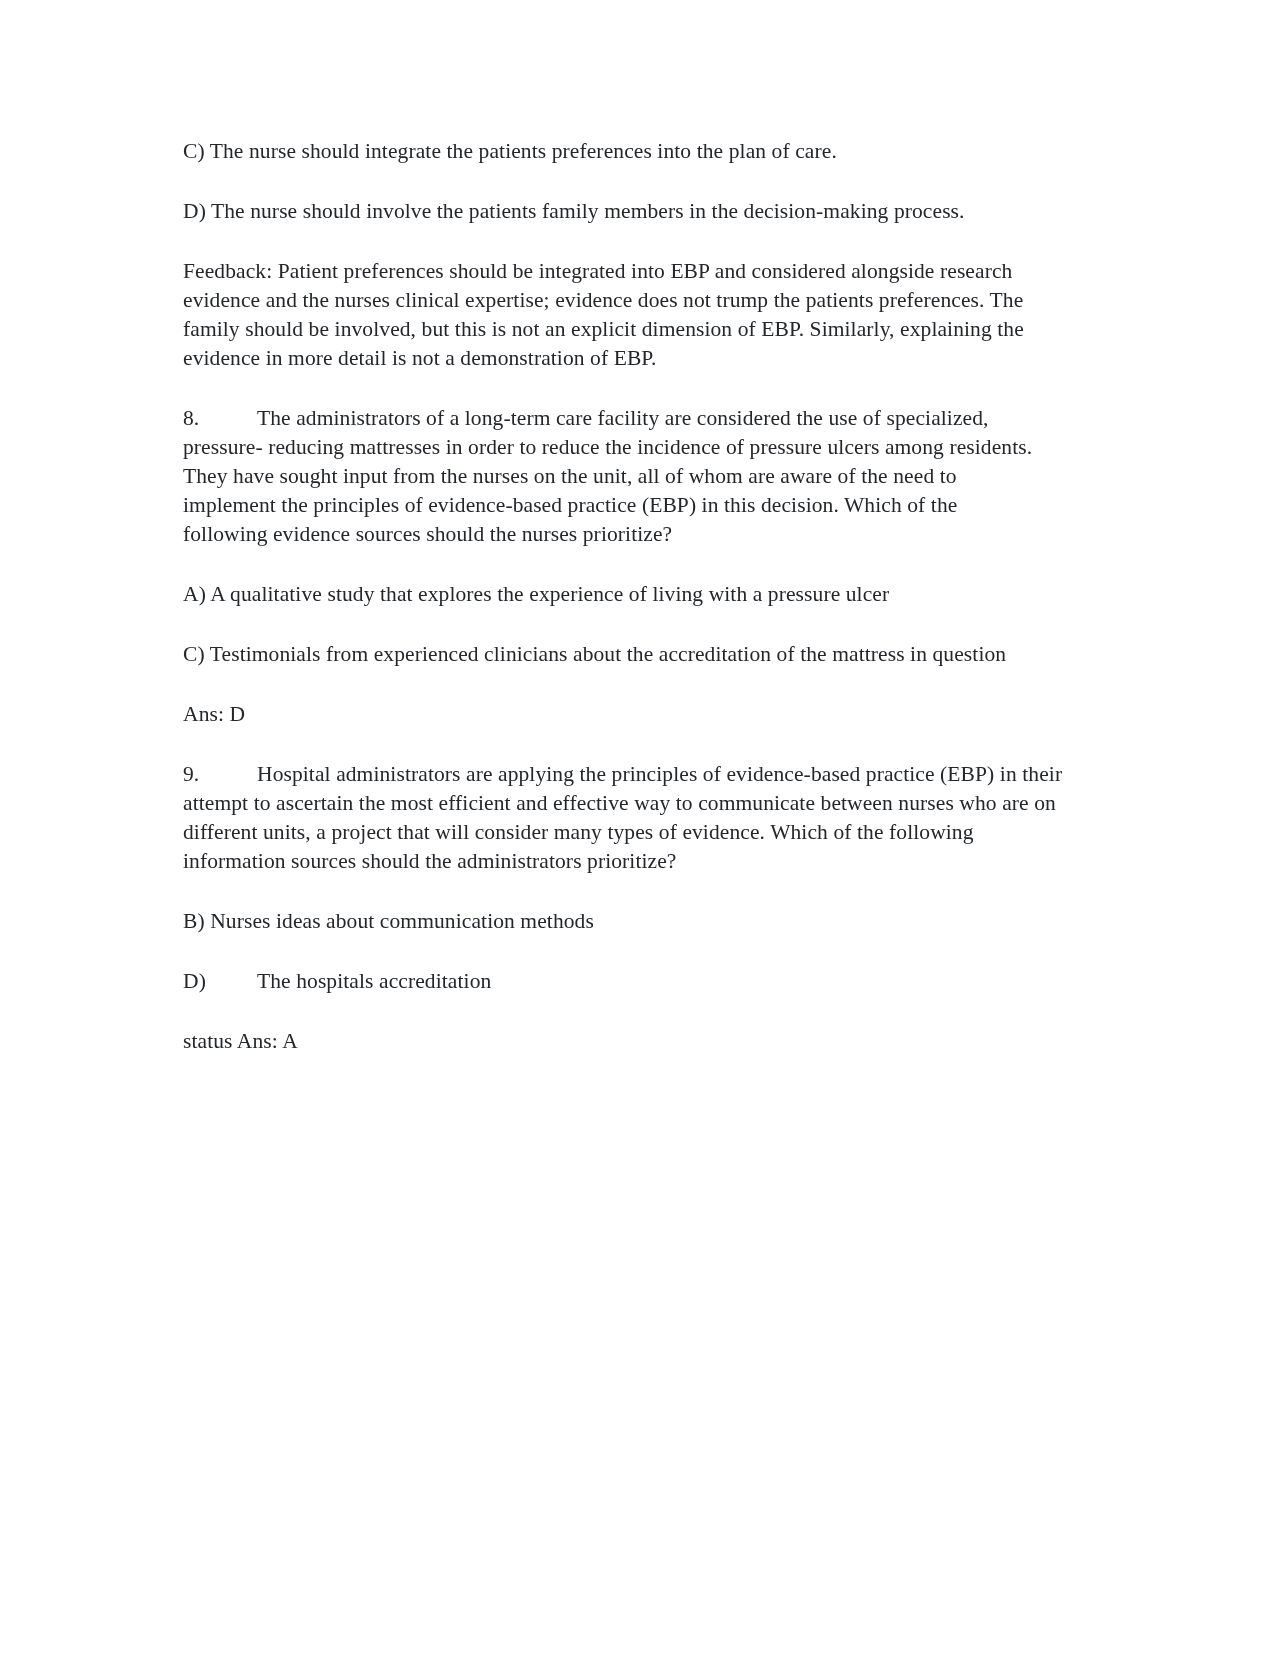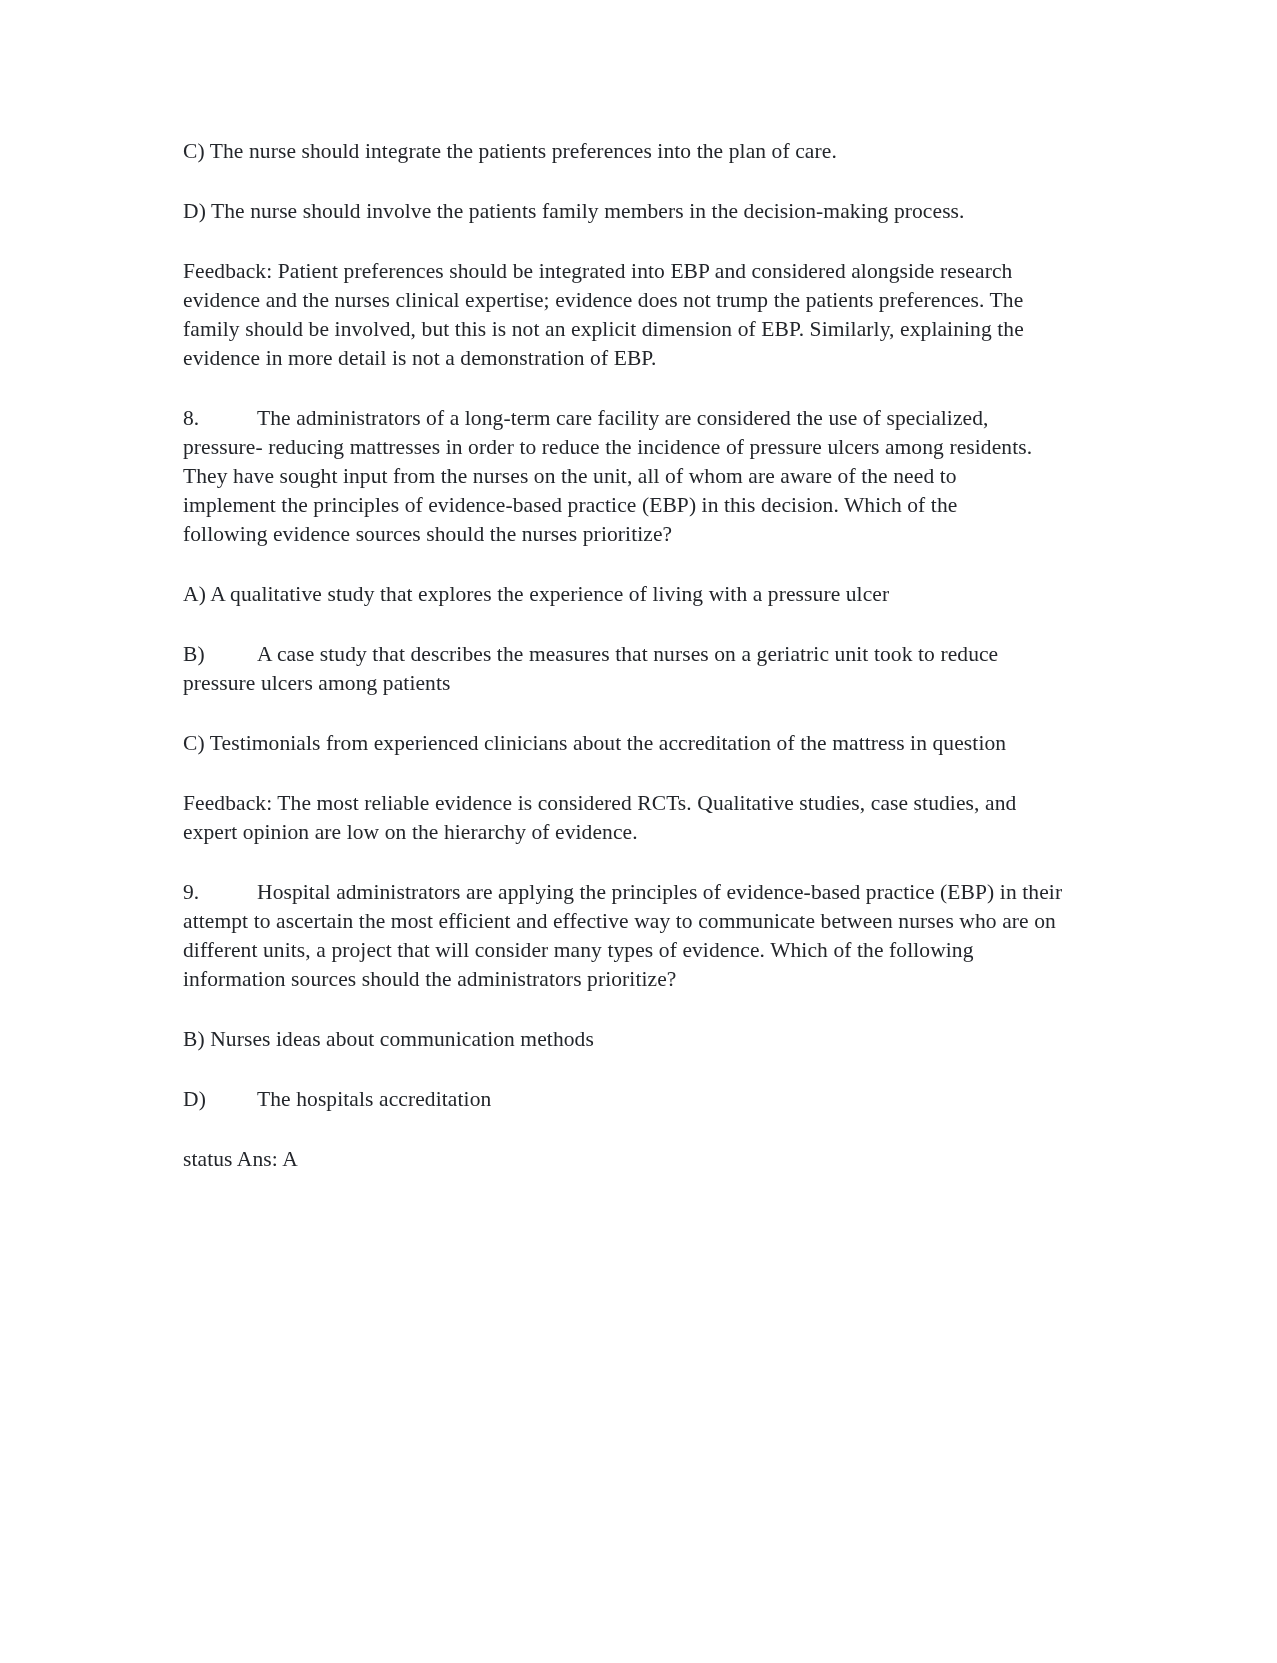--- a/index.html
+++ b/index.html
@@ -36,21 +36,20 @@
 </head>
 <body>
 
 <div class="page">
   <div id="doc-body">
       <p>C) The nurse should integrate the patients preferences into the plan of care.</p>
       <p>D) The nurse should involve the patients family members in the decision-making process.</p>
       <p>Feedback: Patient preferences should be integrated into EBP and considered alongside research<br>evidence and the nurses clinical expertise; evidence does not trump the patients preferences. The<br>family should be involved, but this is not an explicit dimension of EBP. Similarly, explaining the<br>evidence in more detail is not a demonstration of EBP.</p>
       <p><span class="pmark">8.</span>The administrators of a long-term care facility are considered the use of specialized,<br>pressure- reducing mattresses in order to reduce the incidence of pressure ulcers among residents.<br>They have sought input from the nurses on the unit, all of whom are aware of the need to<br>implement the principles of evidence-based practice (EBP) in this decision. Which of the<br>following evidence sources should the nurses prioritize?</p>
       <p>A) A qualitative study that explores the experience of living with a pressure ulcer</p>
-      <p><span class="pmark">B)</span>A case study that describes the measures that nurses on a geriatric unit took to reduce<br>pressure ulcers among patients</p>
       <p>C) Testimonials from experienced clinicians about the accreditation of the mattress in question</p>
-      <p>Feedback: The most reliable evidence is considered RCTs. Qualitative studies, case studies, and<br>expert opinion are low on the hierarchy of evidence.</p>
+      <p>Ans: D</p>
       <p><span class="pmark">9.</span>Hospital administrators are applying the principles of evidence-based practice (EBP) in their<br>attempt to ascertain the most efficient and effective way to communicate between nurses who are on<br>different units, a project that will consider many types of evidence. Which of the following<br>information sources should the administrators prioritize?</p>
       <p>B) Nurses ideas about communication methods</p>
       <p><span class="pmark">D)</span>The hospitals accreditation</p>
       <p>status Ans: A</p>
     </div>
 </div>
 
 </body></html>

